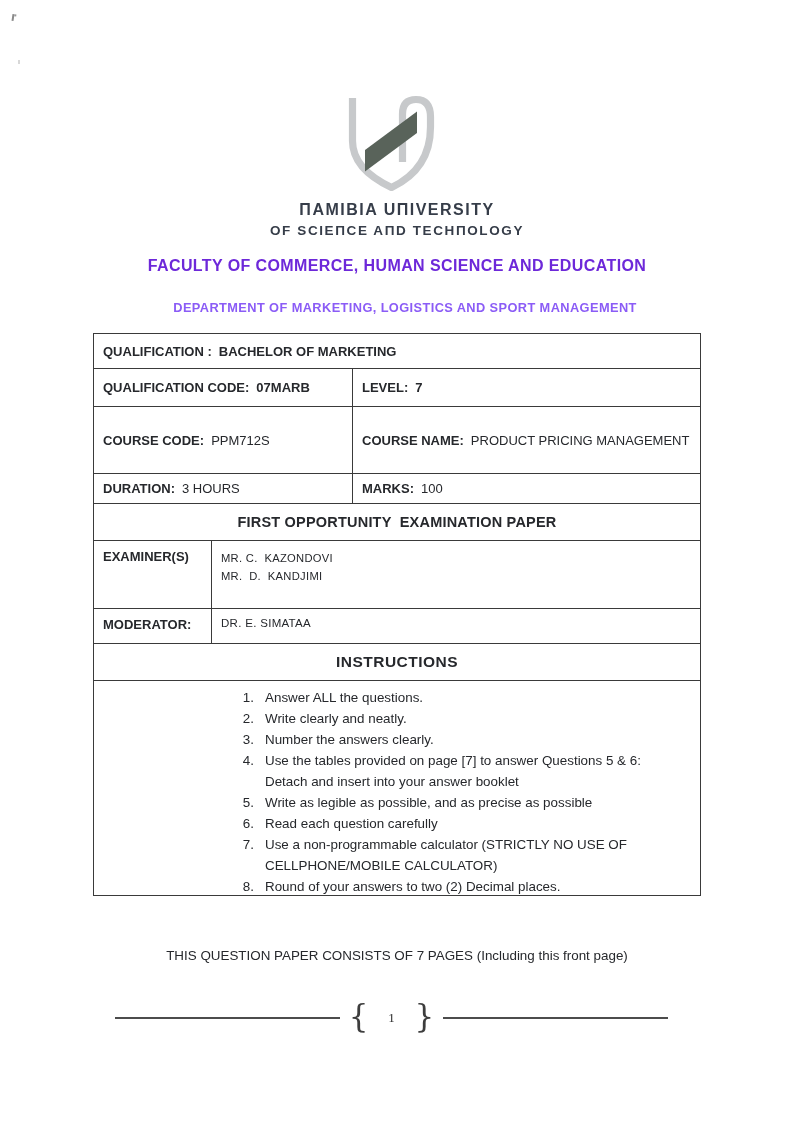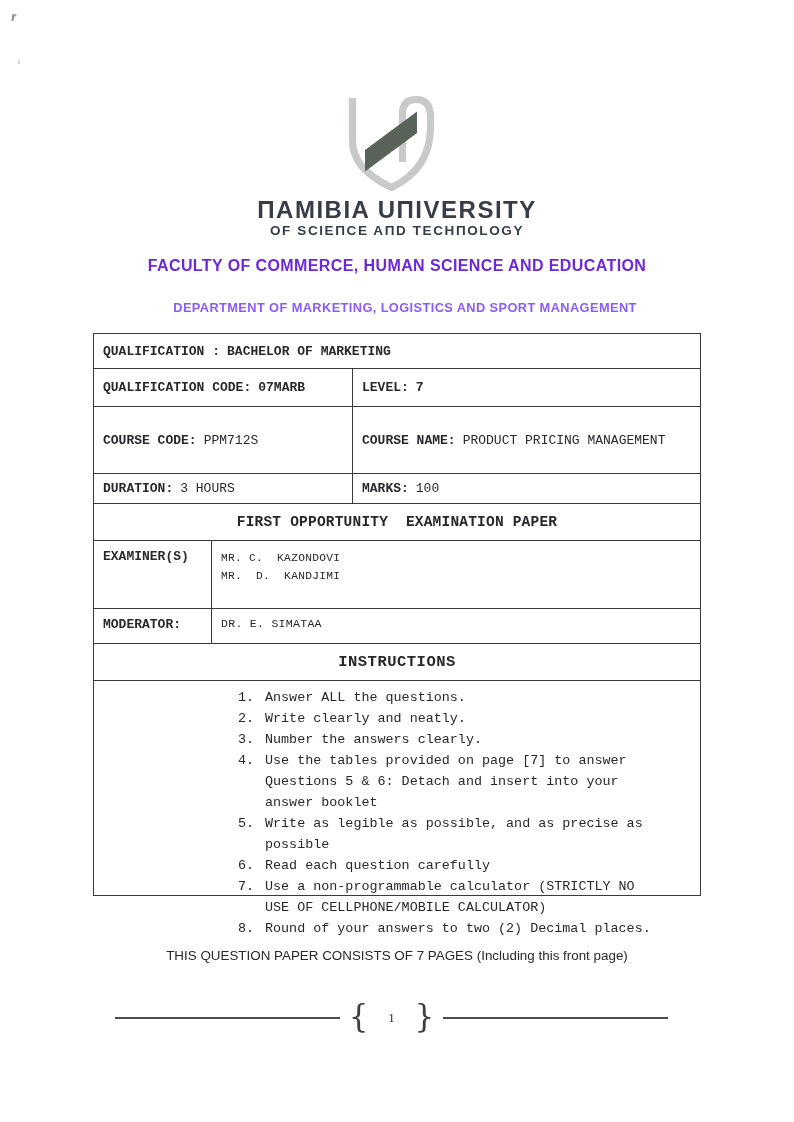--- a/index.html
+++ b/index.html
@@ -20,38 +20,38 @@
   
   .artifact-1{position:absolute;left:12px;top:14px;width:2px;height:7px;background:#8a8a8a;transform:rotate(8deg);}
   .artifact-1::after{content:"";position:absolute;left:2px;top:0;width:2px;height:2px;background:#9a9a9a;}
   .artifact-2{position:absolute;left:18px;top:60px;width:2px;height:4px;background:#d8d8d8;}
 
   
   .logo-svg{position:absolute;left:345px;top:93px;width:115px;height:105px;}
 
   
   .wordmark{position:absolute;left:0;top:199px;width:100%;text-align:center;color:var(--wordmark_ink,#363d49);}
-  .wordmark-l1{font-size:24px;font-weight:bold;letter-spacing:1.5px;line-height:22px;}
+  .wordmark-l1{font-size:16px;font-weight:bold;letter-spacing:1.5px;line-height:22px;}
   .wordmark-l2{font-size:13.5px;font-weight:bold;letter-spacing:1.6px;line-height:19px;}
 
   .faculty-heading{
     position:absolute;left:0;top:257px;width:100%;text-align:center;
     font-size:16px;font-weight:bold;letter-spacing:0.4px;color:#6d28d9;
   }
   .dept-heading{
     position:absolute;left:8px;top:300px;width:100%;text-align:center;
     font-size:12.8px;font-weight:bold;letter-spacing:0.4px;color:#8b5cf6;
   }
 
   
   .itable{
     position:absolute;left:93px;top:333px;width:608px;
     border:1.7px solid var(--border_ink,#3a3a3a);background:#fff;
   }
-  .irow{display:flex;border-top:1.7px solid var(--border_ink,#3a3a3a);font-family:Liberation Mono, monospace;}
+  .irow{display:flex;border-top:1.7px solid var(--border_ink,#3a3a3a);}
   .irow.first{border-top:none;}
   .cell{display:flex;align-items:center;padding-left:9px;overflow:hidden;}
   .cell.right{border-left:1.7px solid var(--border_ink,#3a3a3a);}
   .cell.top{align-items:flex-start;padding-top:8px;}
   .lbl{font-weight:bold;font-size:13px;white-space:pre-wrap;}
   .val{font-size:13px;margin-left:7px;white-space:pre-wrap;}
   .val.b{font-weight:bold;}
 
   .r-qual{height:34px;}
   .r-code{height:38px;}

